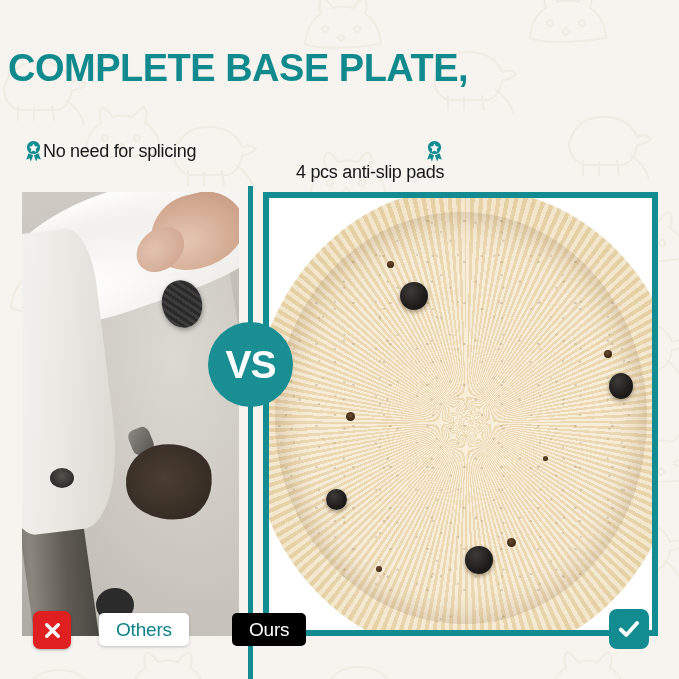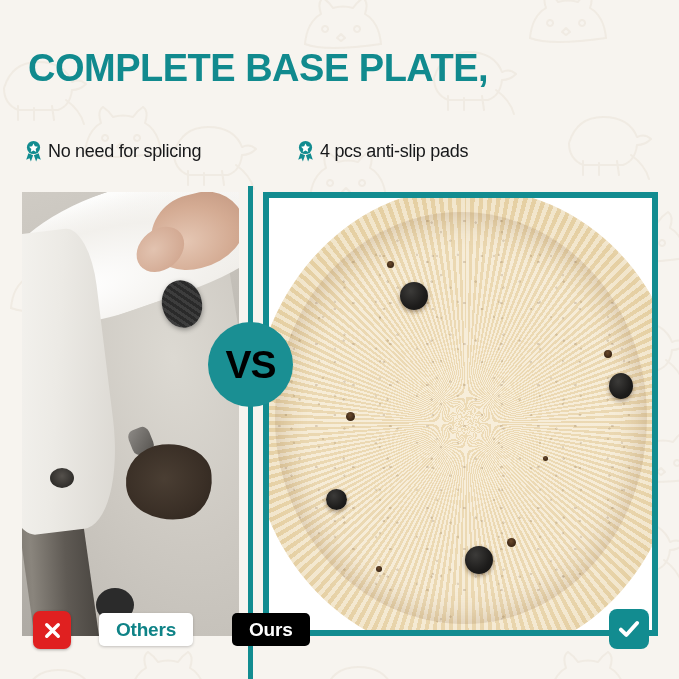--- a/index.html
+++ b/index.html
@@ -9,31 +9,31 @@
     font-family:"Liberation Sans",sans-serif;
     position:relative;
   }
   #stage{position:absolute;inset:0;width:679px;height:679px;overflow:hidden;}
 
   
   .bg-pattern{position:absolute;inset:0;opacity:.5;}
 
   
   .headline{
-    position:absolute;left:28px;top:22px;width:630px;
+    position:absolute;left:8px;top:22px;width:630px;
     color:#118A8E;font-weight:bold;font-size:38px;line-height:1.13;
     letter-spacing:-0.5px;
   }
   .headline .l2{display:block;}
 
   
   .bullets{position:absolute;left:24px;top:140px;width:640px;height:28px;}
-  .bullet{position:absolute;display:flex;align-items:flex-end;gap:5px;}
+  .bullet{position:absolute;display:flex;align-items:flex-end;}
   .bullet.b0{left:0;}
-  .bullet.b1{left:272px;}
+  .bullet.b1{left:272px;flex-direction:column;}
   .bullet-label{
     font-size:18px;color:#17181a;white-space:nowrap;letter-spacing:-0.3px;
   }
   .medal-icon{width:19px;height:22px;display:block;flex:0 0 auto;}
 
   
   .compare{position:absolute;left:0;top:180px;width:679px;height:480px;}
 
   .panel{position:absolute;overflow:hidden;}
 
@@ -171,36 +171,36 @@
     background:radial-gradient(ellipse at 45% 35%,#6b4a2c 0%,#3a2615 70%,#24170c 100%);
   }
 
   
   .vs-stem{
     position:absolute;left:248px;top:186px;width:5px;height:496px;background:#128C90;
   }
   .vs-circle{
     position:absolute;left:208px;top:322px;width:85px;height:85px;border-radius:50%;
     background:#1A8F93;display:flex;align-items:center;justify-content:center;
-    color:#000000;font-size:39px;font-weight:bold;letter-spacing:-1px;
+    color:#ffffff;font-size:39px;font-weight:bold;letter-spacing:-1px;
   }
 
   
   .badge-x{
     position:absolute;left:33px;top:611px;width:38px;height:38px;border-radius:7px;
     background:#E02020;display:flex;align-items:center;justify-content:center;
     box-shadow:0 1px 3px rgba(0,0,0,.3);
   }
   .badge-check{
     position:absolute;left:609px;top:609px;width:40px;height:40px;border-radius:8px;
     background:#128C90;display:flex;align-items:center;justify-content:center;
   }
   .pill{
     position:absolute;height:33px;display:flex;align-items:center;justify-content:center;
-    border-radius:5px;font-size:19px;font-weight:bold;padding:0 17px;letter-spacing:-0.2px;
+    border-radius:5px;font-size:19px;font-weight:normal;padding:0 17px;letter-spacing:-0.2px;
   }
   .pill-others{left:99px;top:613px;background:#ffffff;color:#0F8387;box-shadow:0 1px 3px rgba(0,0,0,.22);}
   .pill-ours{left:232px;top:613px;background:#000000;color:#ffffff;}
 </style>
 </head>
 <body>
 
 <div id="stage">
 
   <svg class="bg-pattern" viewBox="0 0 679 679" preserveAspectRatio="none" aria-hidden="true">

